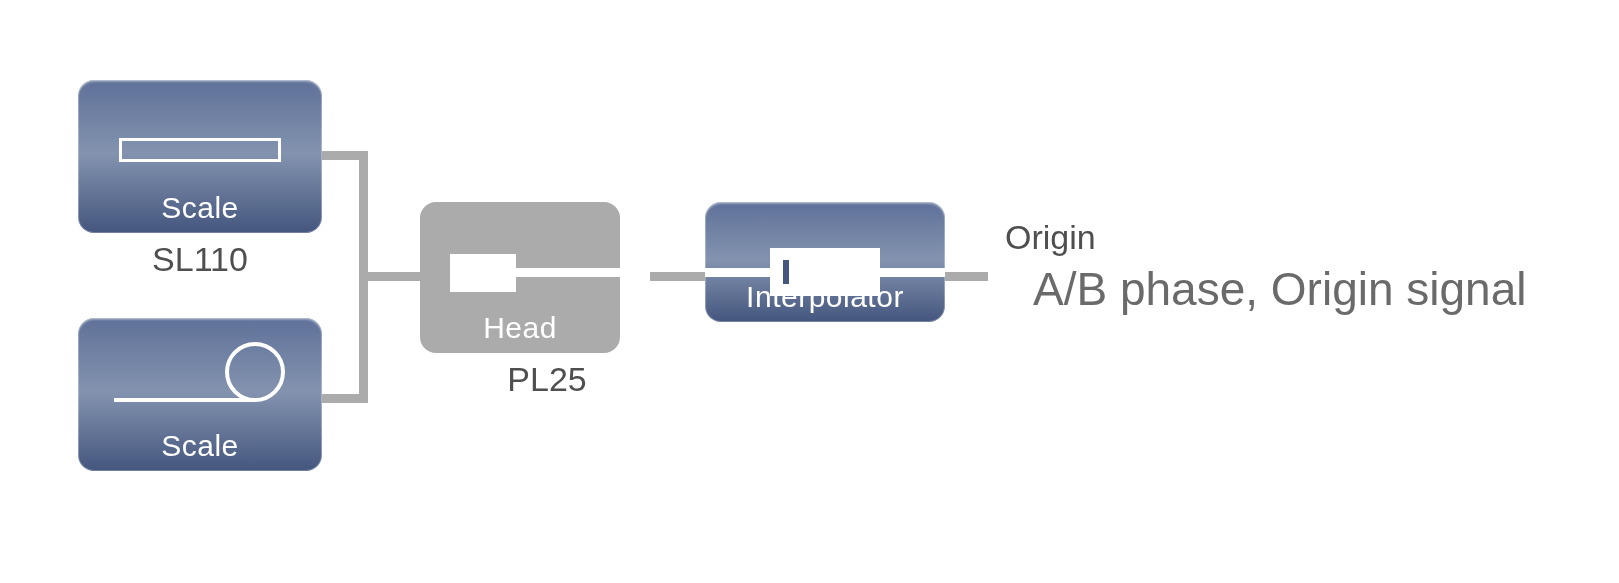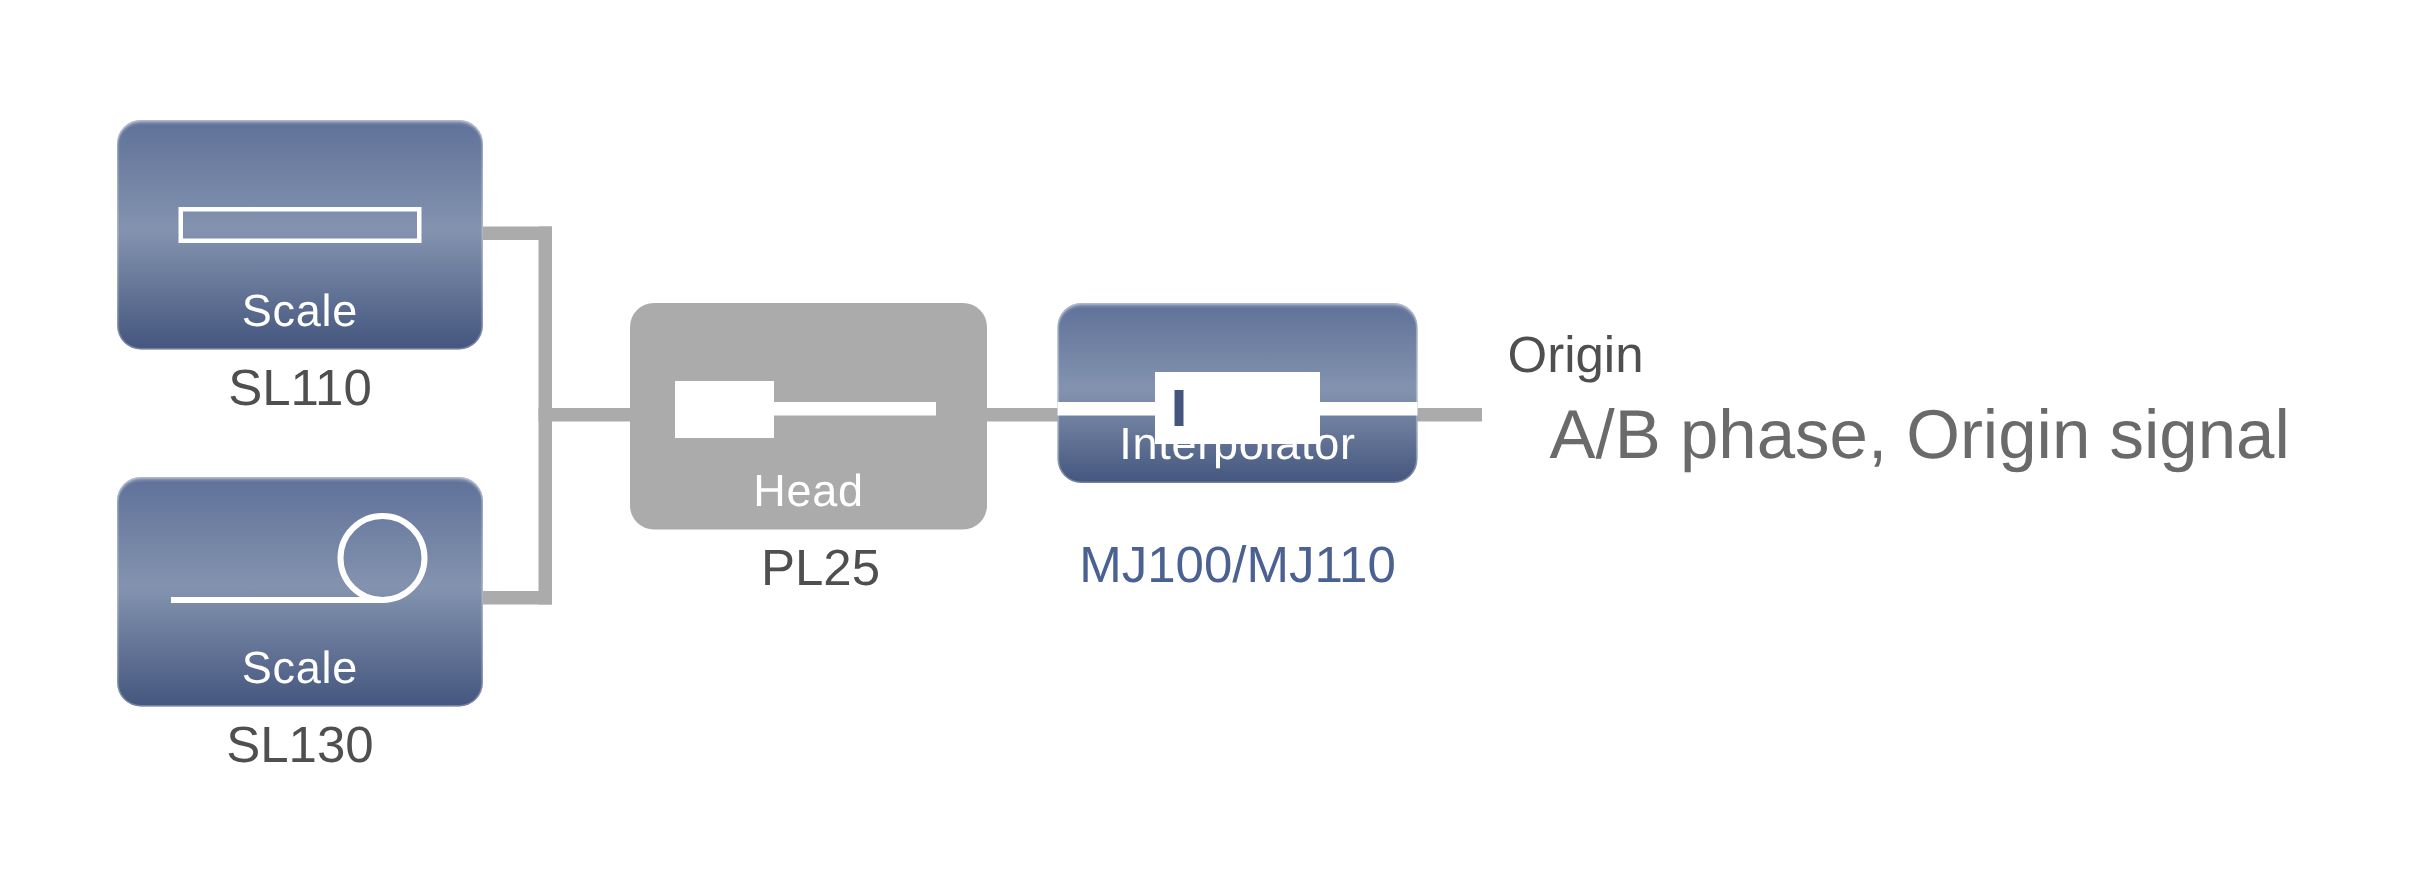--- a/index.html
+++ b/index.html
@@ -151,33 +151,31 @@
     <div class="icon-linear-scale"></div>
     <div class="node-label">Scale</div>
   </div>
   <div class="model-label" style="left:78px; top:240px; width:244px;">SL110</div>
 
   <div class="node blue" style="left:78px; top:318px; width:244px; height:153px;">
     <div class="icon-tape-circle"></div>
     <div class="icon-tape-line"></div>
     <div class="node-label">Scale</div>
   </div>
-  <div class="model-label" style="left:78px; top:478px; width:244px;">SL130</div>
 
-  <div class="node gray" style="left:420px; top:202px; width:238px; height:151px;">
+  <div class="node gray" style="left:420px; top:202px; width:200px; height:151px;">
     <div class="icon-head-rect"></div>
     <div class="icon-head-line"></div>
     <div class="node-label">Head</div>
   </div>
   <div class="model-label" style="left:428px; top:360px; width:238px;">PL25</div>
 
   <div class="node blue" style="left:705px; top:202px; width:240px; height:120px;">
     <div class="icon-interp-line"></div>
     <div class="icon-interp-rect"></div>
     <div class="icon-interp-tick"></div>
     <div class="node-label">Interpolator</div>
   </div>
-  <div class="model-label blue-text" style="left:705px; top:358px; width:240px;">MJ100/MJ110</div>
 
   <div class="output-title">Origin</div>
   <div class="output-signal">A/B phase, Origin signal</div>
 
 </div>
 
 </body></html>

